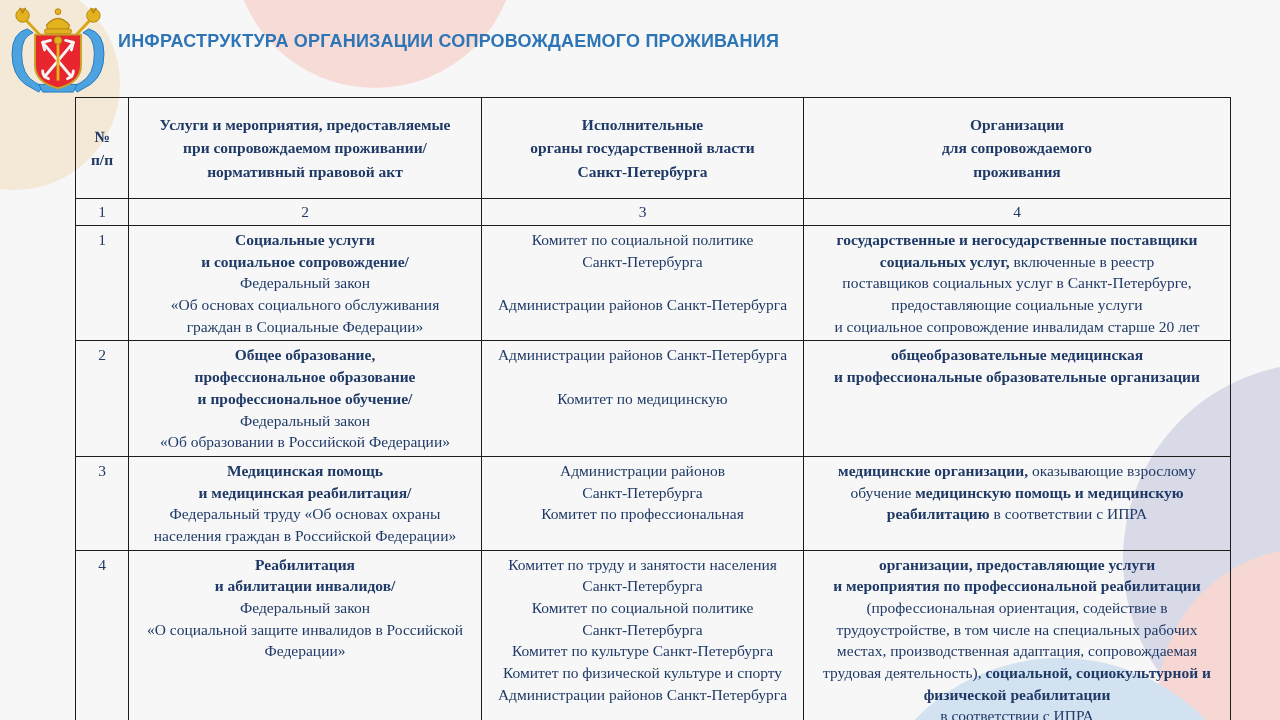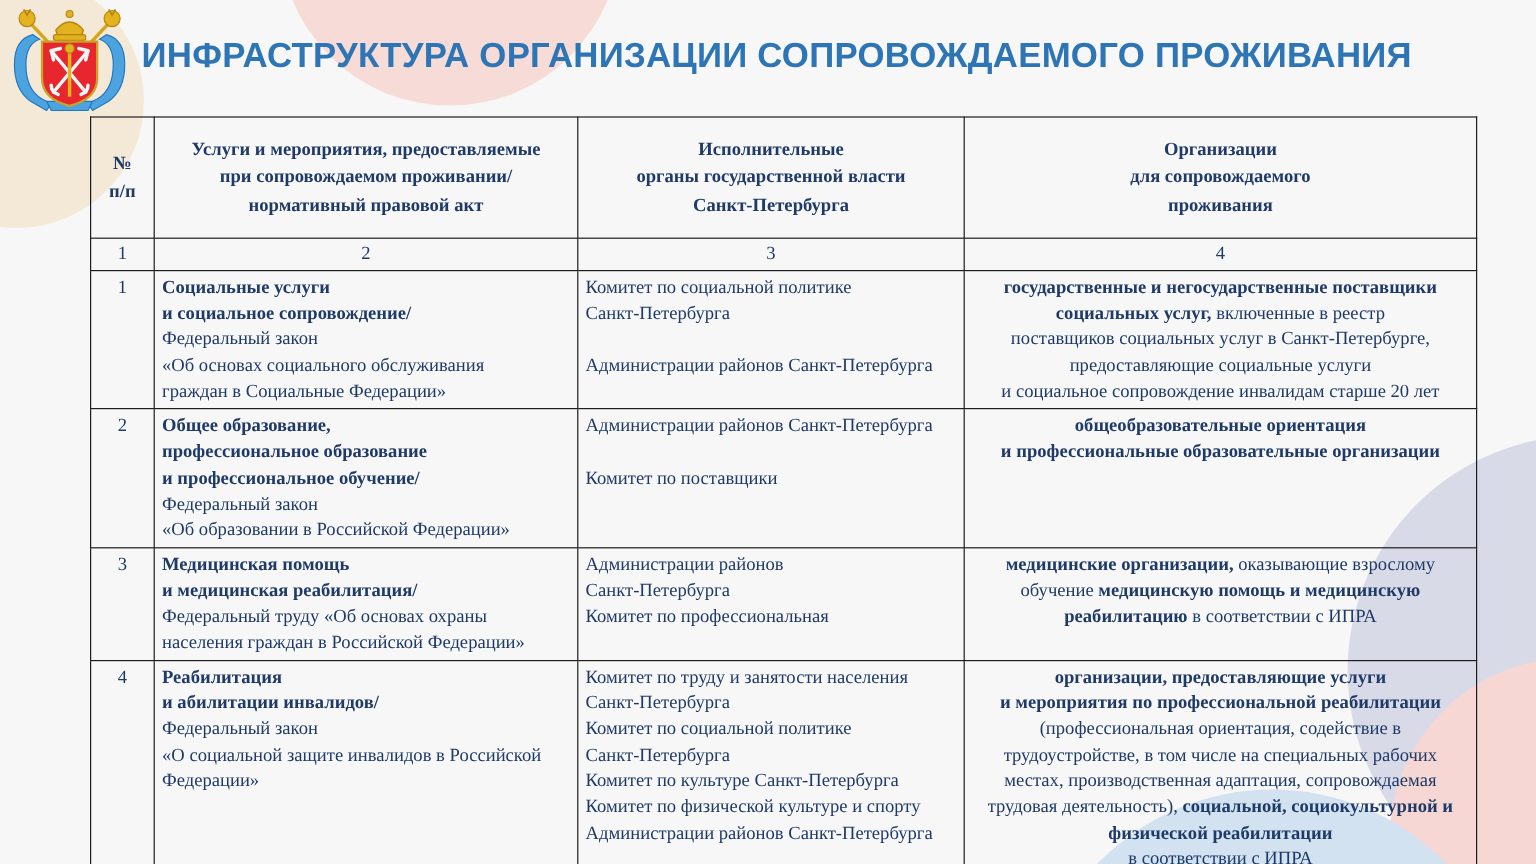--- a/index.html
+++ b/index.html
@@ -13,21 +13,21 @@
   .circle-pinktop { left:233px;  top:-196px; width:284px; height:284px; background:#f7dbd7; }
   .circle-lav     { left:1123px; top:363px;  width:392px; height:392px; background:#d9dae7; }
   .circle-pinkbr  { left:1158px; top:548px;  width:304px; height:304px; background:#f6d7d3; }
   .circle-bluebt  { left:858px;  top:658px;  width:404px; height:404px; background:#d2e2f0; }
 
   .page-header { position:absolute; left:0; top:0; width:1280px; height:97px; z-index:2; }
   .emblem { position:absolute; left:10px; top:4px; width:96px; height:90px; }
   .page-title {
     position:absolute; left:118px; top:31px;
     font-family:"Liberation Sans", sans-serif;
-    font-size:29px; font-weight:bold; color:#2e75b6; letter-spacing:.2px;
+    font-size:18px; font-weight:bold; color:#2e75b6; letter-spacing:.2px;
     white-space:nowrap;
   }
 
   table.infra {
     position:absolute; left:75px; top:97px; width:1155px; z-index:2;
     border-collapse:collapse; table-layout:fixed; background:transparent;
   }
   table.infra td, table.infra th {
     border:1.6px solid #1d1d1d;
     font-family:"Liberation Serif", serif;
@@ -39,21 +39,21 @@
     font-size:15.5px; line-height:1.5;
   }
   tr.head-row   { height:101px; }
   tr.num-row    { height:27px; }
   tr.num-row td { text-align:center; vertical-align:middle; padding:0; line-height:1.1; }
   tr.data-row-0 { height:114px; }
   tr.data-row-1 { height:112px; }
   tr.data-row-2 { height:88px; }
   tr.data-row-3 { height:174px; }
   td.c-num { text-align:center; padding-top:4px; }
-  td.c-center { padding-top:4px; }
+  td.c-center { text-align:center; padding-top:4px; }
   td.c-left { text-align:center; padding-left:9px; padding-top:4px; }
   td b { font-weight:bold; }
 </style>
 </head>
 <body>
 
 <div class="bg-circle circle-cream"></div>
 <div class="bg-circle circle-pinktop"></div>
 <div class="bg-circle circle-lav"></div>
 <div class="bg-circle circle-pinkbr"></div>
@@ -118,22 +118,22 @@
       </tr>
       <tr class="data-row-0">
         <td class="c-num">1</td>
         <td class="c-center"><b>Социальные услуги</b><br><b>и социальное сопровождение/</b><br><span>Федеральный закон</span><br><span>«Об основах социального обслуживания</span><br><span>граждан в Социальные Федерации»</span></td>
         <td class="c-center"><span>Комитет по социальной политике</span><br><span>Санкт-Петербурга</span><br><br><span>Администрации районов Санкт-Петербурга</span></td>
         <td class="c-left"><b>государственные и негосударственные поставщики</b><br><b>социальных услуг,</b><span> включенные в реестр</span><br><span>поставщиков социальных услуг в Санкт-Петербурге,</span><br><span>предоставляющие социальные услуги</span><br><span>и социальное сопровождение инвалидам старше 20 лет</span></td>
       </tr>
       <tr class="data-row-1">
         <td class="c-num">2</td>
         <td class="c-center"><b>Общее образование,</b><br><b>профессиональное образование</b><br><b>и профессиональное обучение/</b><br><span>Федеральный закон</span><br><span>«Об образовании в Российской Федерации»</span></td>
-        <td class="c-center"><span>Администрации районов Санкт-Петербурга</span><br><br><span>Комитет по поставщики</span></td>
-        <td class="c-left"><b>общеобразовательные ориентация</b><br><b>и профессиональные образовательные организации</b></td>
+        <td class="c-center"><span>Администрации районов Санкт-Петербурга</span><br><br><span>Комитет по медицинскую</span></td>
+        <td class="c-left"><b>общеобразовательные медицинская</b><br><b>и профессиональные образовательные организации</b></td>
       </tr>
       <tr class="data-row-2">
         <td class="c-num">3</td>
         <td class="c-center"><b>Медицинская помощь</b><br><b>и медицинская реабилитация/</b><br><span>Федеральный труду «Об основах охраны</span><br><span>населения граждан в Российской Федерации»</span></td>
         <td class="c-center"><span>Администрации районов</span><br><span>Санкт-Петербурга</span><br><span>Комитет по профессиональная</span></td>
         <td class="c-left"><b>медицинские организации,</b><span> оказывающие взрослому</span><br><span>обучение </span><b>медицинскую помощь и медицинскую</b><br><b>реабилитацию</b><span> в соответствии с ИПРА</span></td>
       </tr>
       <tr class="data-row-3">
         <td class="c-num">4</td>
         <td class="c-center"><b>Реабилитация</b><br><b>и абилитации инвалидов/</b><br><span>Федеральный закон</span><br><span>«О социальной защите инвалидов в Российской</span><br><span>Федерации»</span></td>

